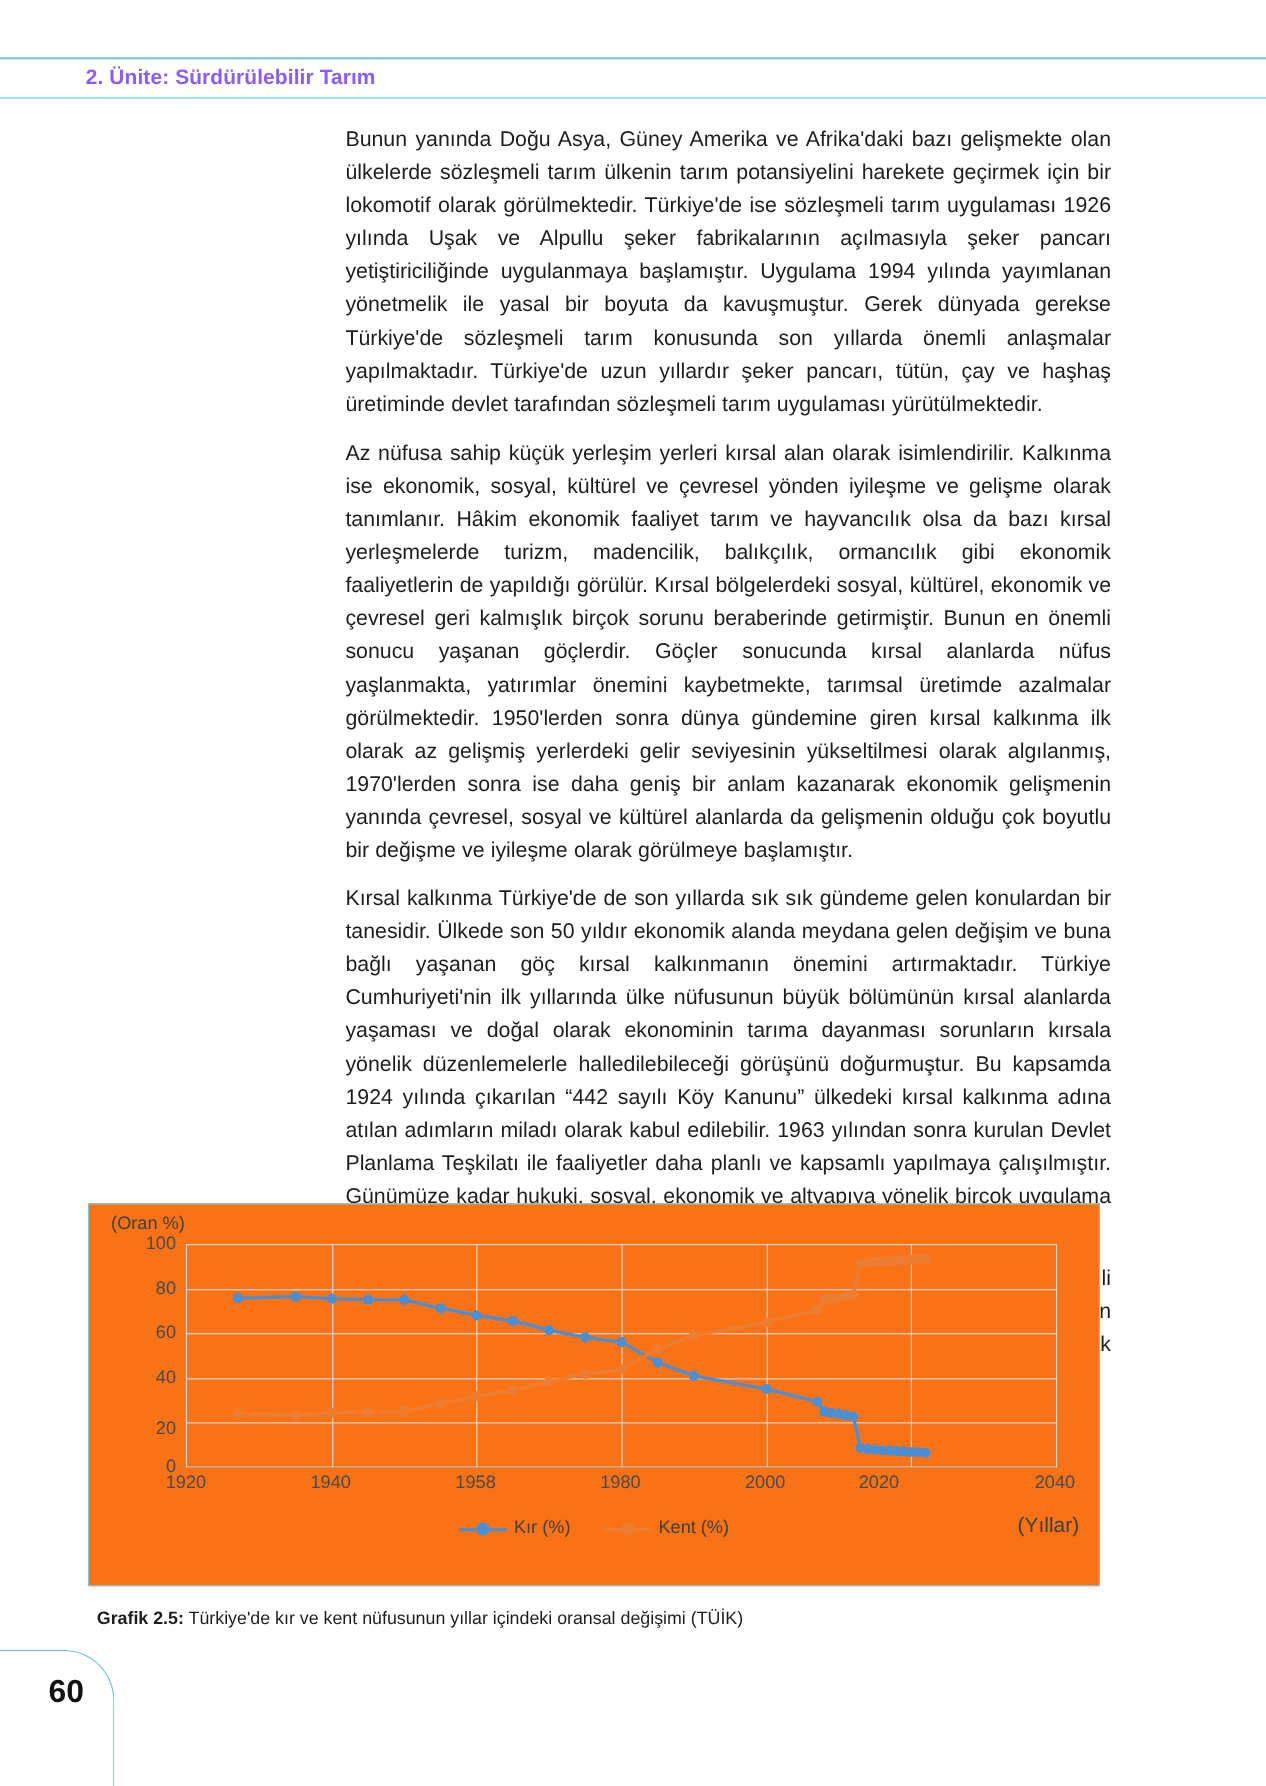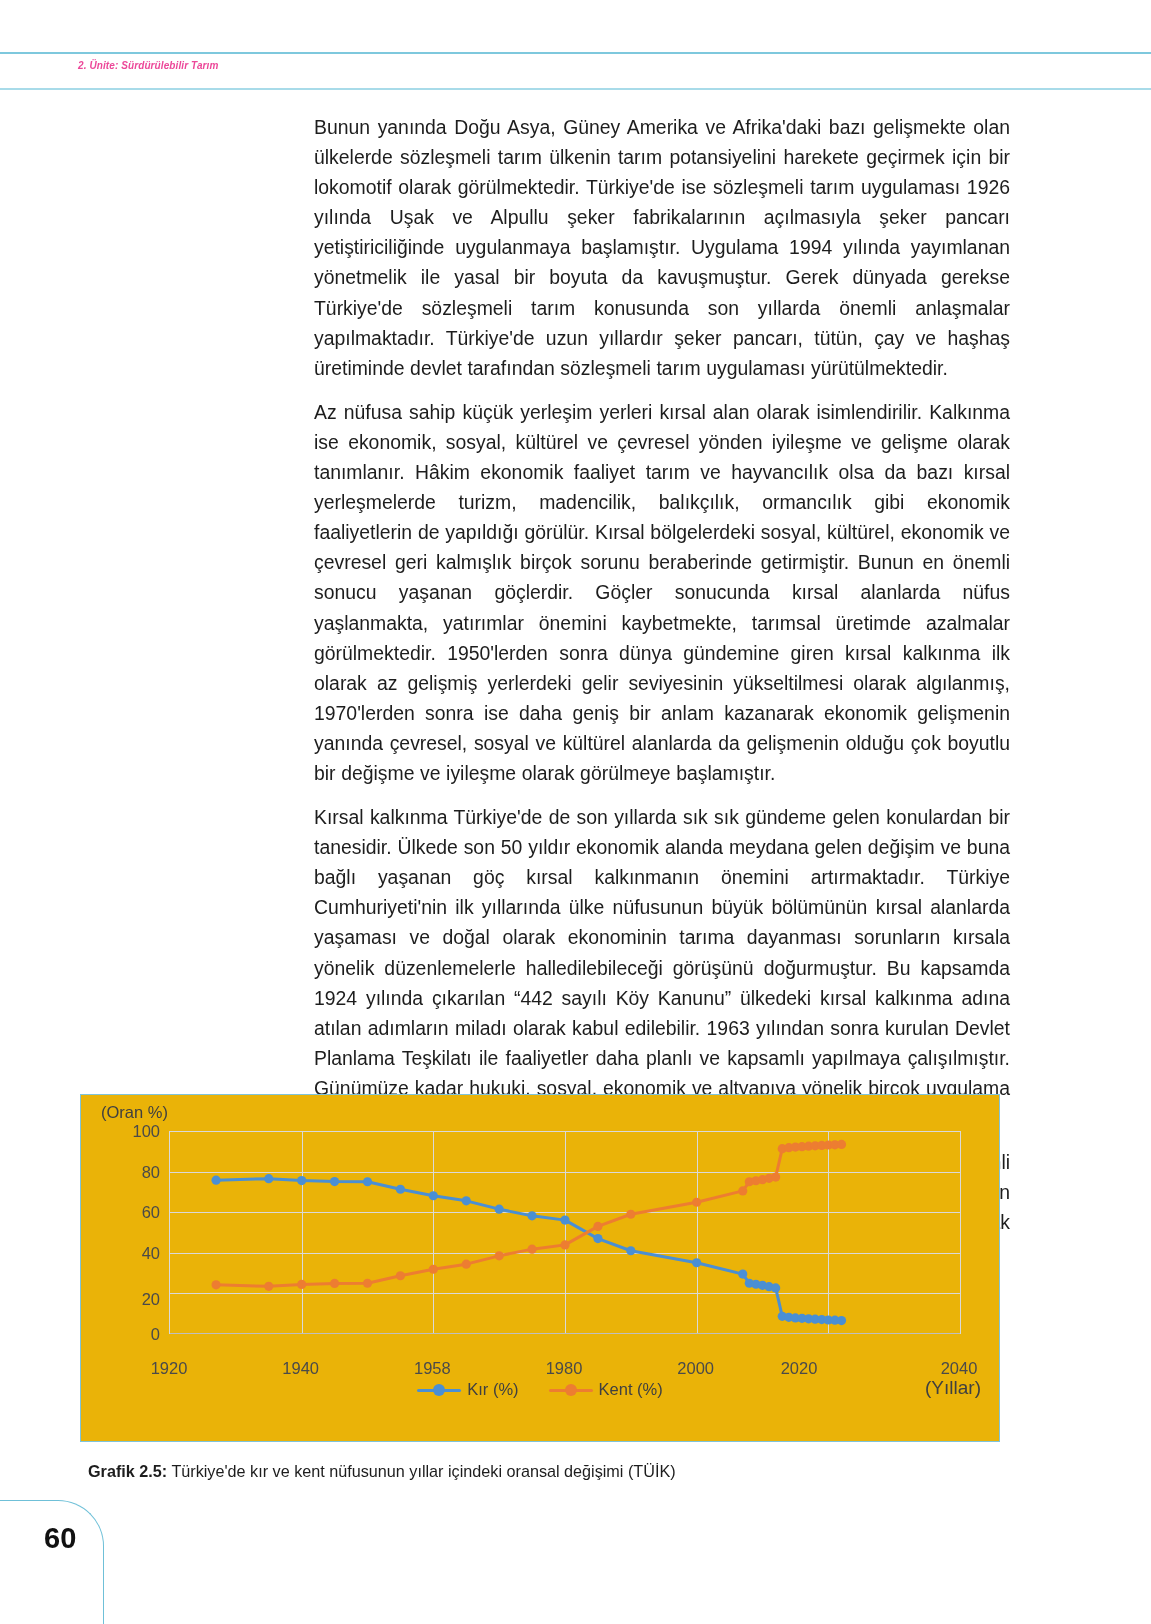--- a/index.html
+++ b/index.html
@@ -25,25 +25,24 @@
   }
   #header-rule-bottom {
     position: absolute;
     left: 0; top: 88px;
     width: 1151px; height: 2px;
     background: #a8dbe9;
   }
   #running-head {
     position: absolute;
     left: 78px; top: 60px;
-    font-size: 10px;
+    font-size: 19px;
     font-weight: bold;
-    font-style: italic;
     letter-spacing: 0.1px;
-    color: #ec4899;
+    color: #8b5cf6;
   }
 
   
   #text-column {
     position: absolute;
     left: 314px;
     top: 112px;
     width: 696px;
   }
   .para {
@@ -64,21 +63,21 @@
   }
 
   
   #chart-card {
     position: absolute;
     left: 80px;
     top: 1094px;
     width: 920px;
     height: 348px;
     border: 1.5px solid #7fc4da;
-    background: #eab308;
+    background: #f97316;
     box-sizing: border-box;
   }
   #axis-unit-label {
     position: absolute;
     left: 20px;
     top: 8px;
     font-size: 16.5px;
     color: #404040;
   }
   #plot-wrap {
@@ -122,21 +121,21 @@
     right: 100%;
     margin-right: 9px;
     transform: translateY(-50%);
     font-size: 16.5px;
     color: #4a4a4a;
     white-space: nowrap;
   }
   .xtick {
     position: absolute;
     top: 100%;
-    margin-top: 25px;
+    margin-top: 5px;
     transform: translateX(-50%);
     font-size: 16.5px;
     color: #4a4a4a;
     white-space: nowrap;
   }
   #xaxis-title {
     position: absolute;
     right: 18px;
     top: 282px;
     font-size: 19px;

